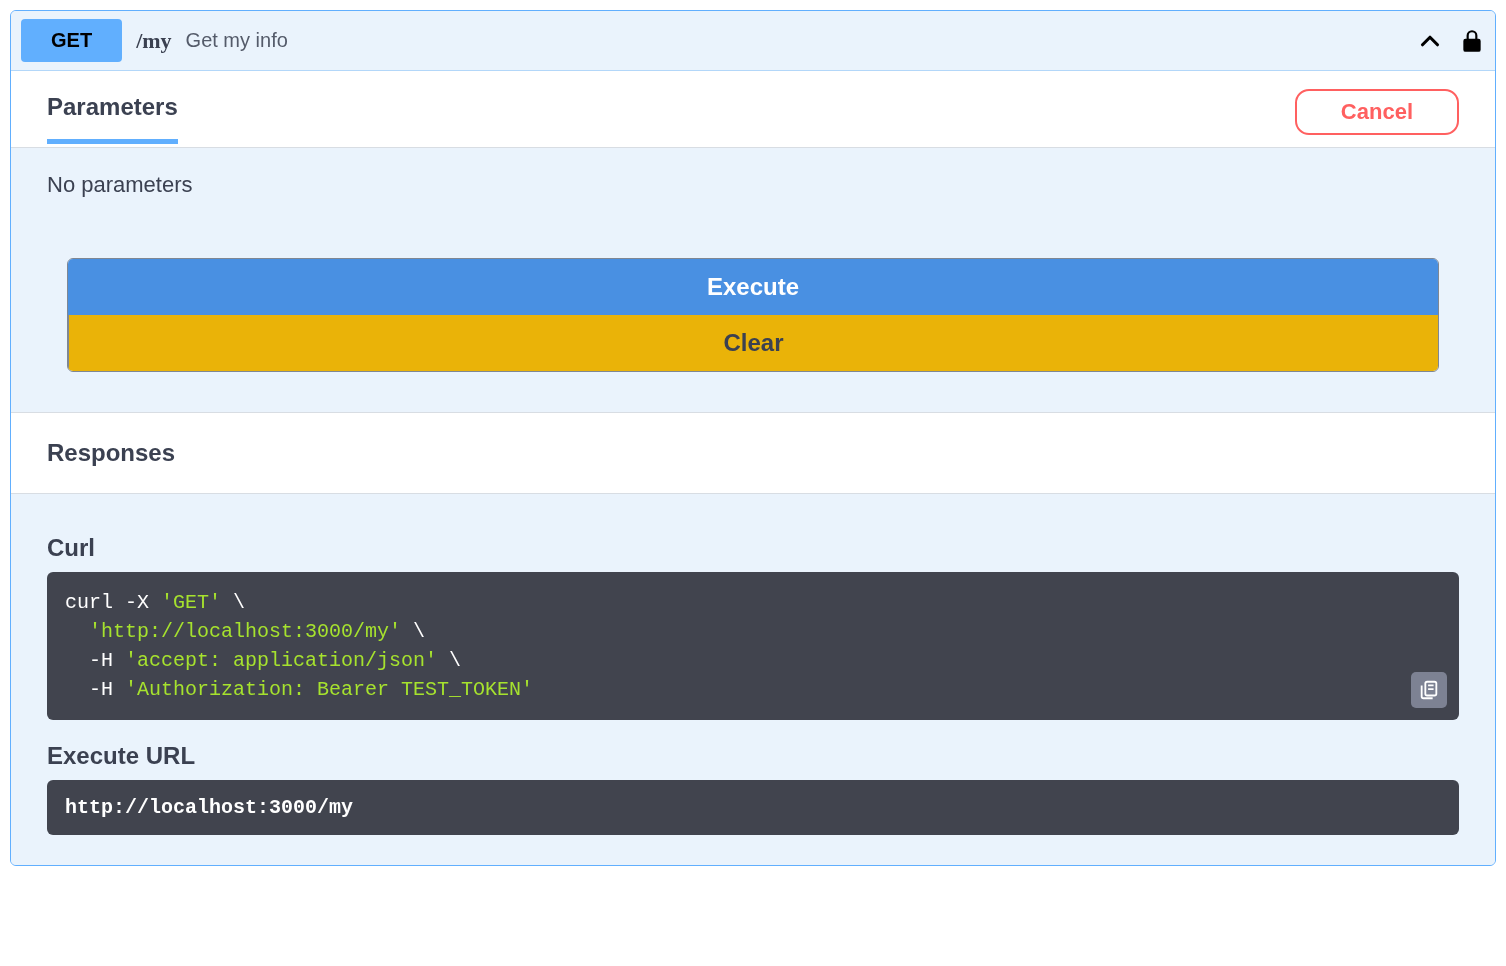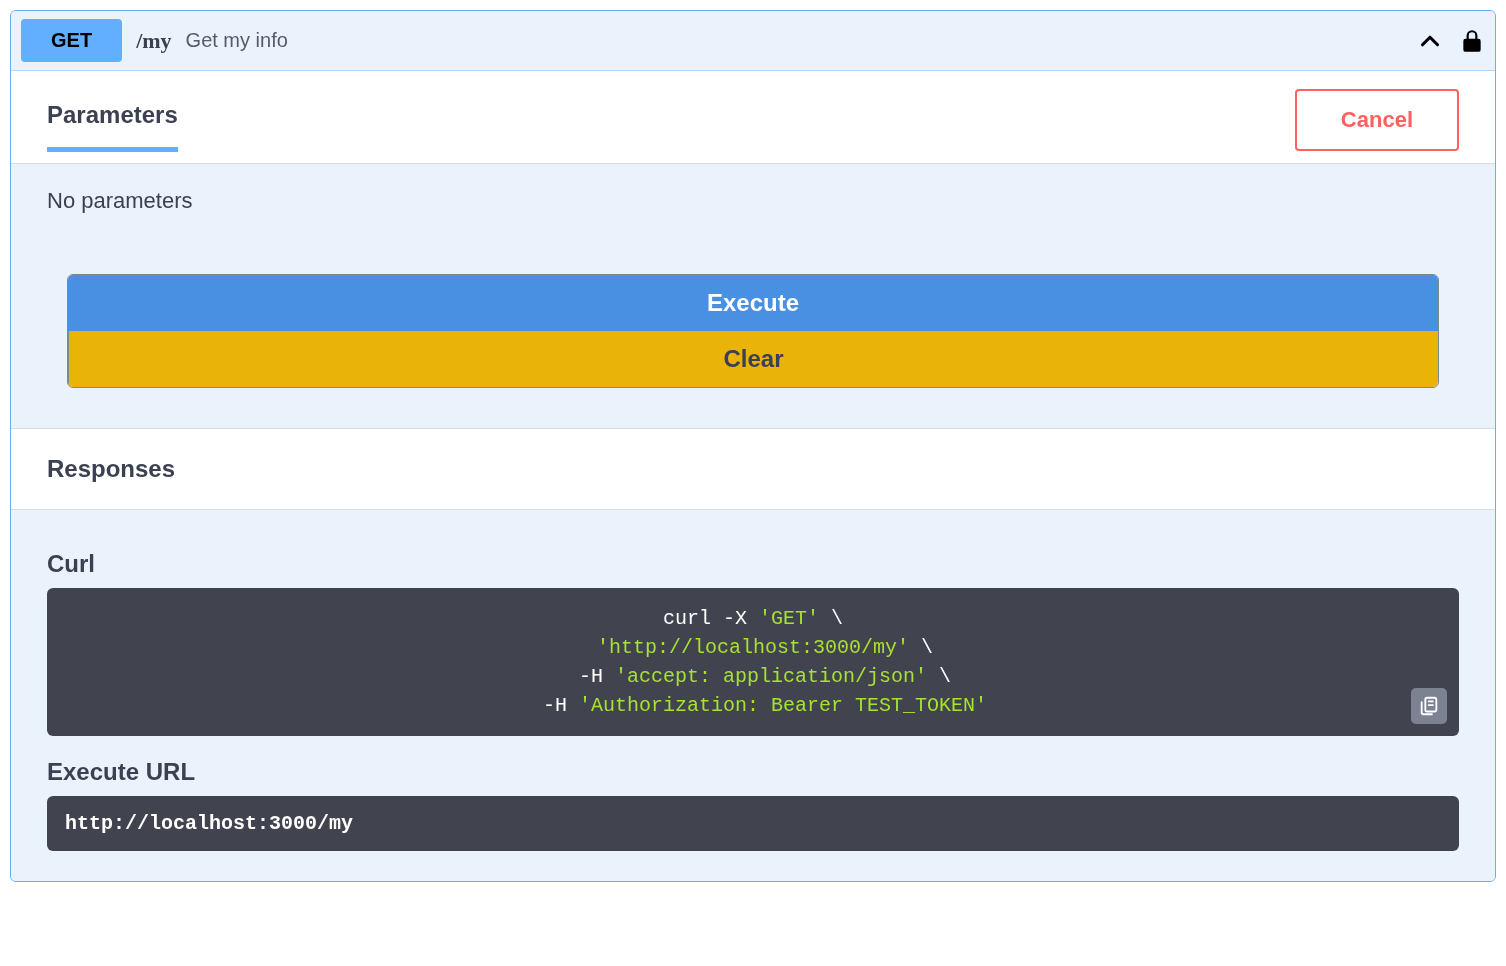--- a/index.html
+++ b/index.html
@@ -72,24 +72,24 @@
     color: #3b4151;
     padding-bottom: 18px;
     border-bottom: 5px solid #61affe;
     display: inline-block;
     margin-bottom: -1px;
   }
   .cancel-btn {
     border: 2px solid #ff6060;
     color: #ff6060;
     background: #fff;
-    border-radius: 4px;
+    border-radius: 14px;
     font-size: 22px;
     font-weight: 700;
-    padding: 16px 44px;
+    padding: 8px 44px;
     cursor: pointer;
     margin-bottom: 12px;
   }
   .params-body {
     background: #eaf3fc;
     padding: 24px 36px 40px 36px;
   }
   .no-params {
     font-size: 22px;
     color: #3b4151;
@@ -144,21 +144,20 @@
     border-radius: 6px;
     padding: 16px 18px;
     font-family: "SFMono-Regular", Consolas, "Liberation Mono", Menlo, monospace;
     font-size: 20px;
     line-height: 1.45;
     color: #fff;
     white-space: pre;
     position: relative;
     margin-bottom: 22px;
     overflow-x: auto;
-    text-align: center;
   }
   .code-block .str { color: #a6e22e; }
   .copy-btn {
     position: absolute;
     right: 12px;
     bottom: 12px;
     width: 36px;
     height: 36px;
     background: #7d8293;
     border-radius: 5px;

